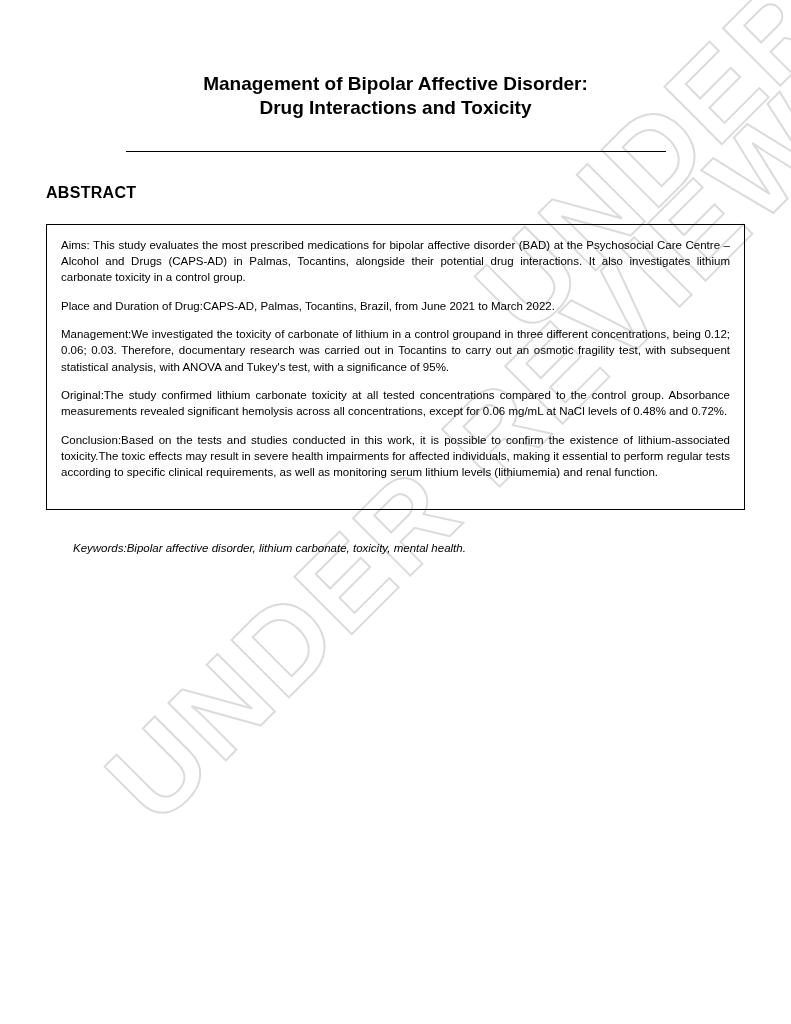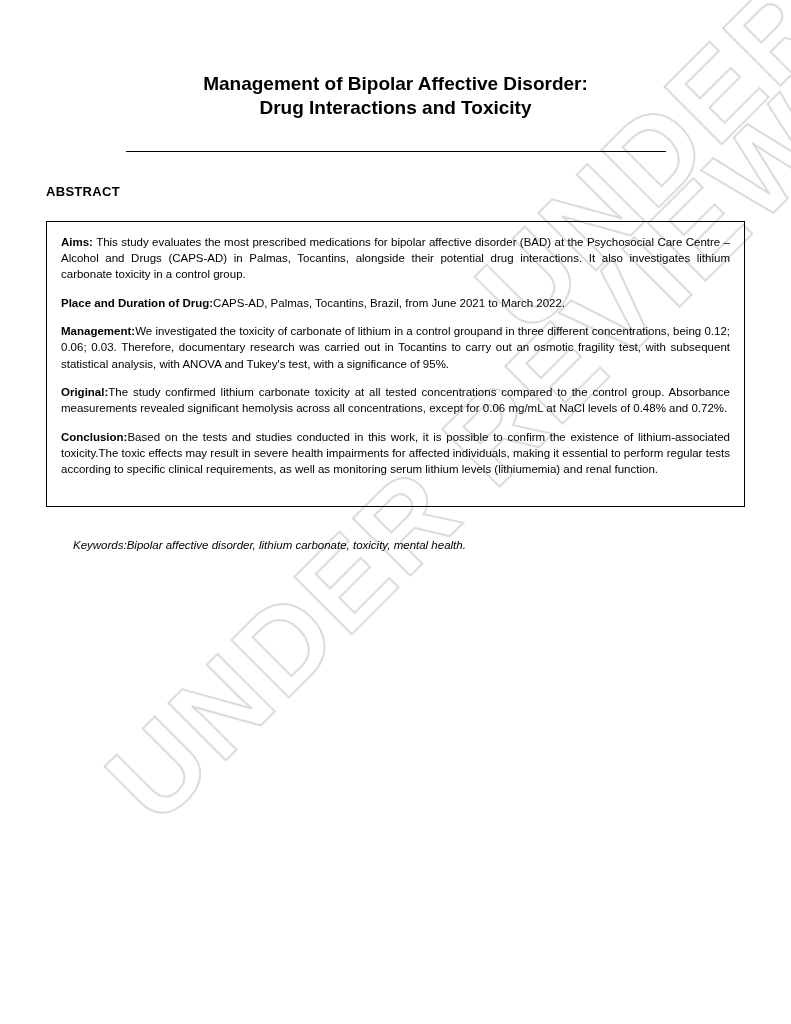--- a/index.html
+++ b/index.html
@@ -74,39 +74,39 @@
     margin-top: 72px;
     padding: 0 90px;
   }
   .rule {
     border: none;
     border-top: 1px solid #000;
     width: 540px;
     margin: 30px auto 0 auto;
   }
   .abstract-heading {
-    font-size: 13px;
+    font-size: 16px;
     font-weight: bold;
     margin: 32px 0 0 46px;
     letter-spacing: 0.3px;
   }
   .abstract-box {
     margin: 22px 46px 0 46px;
     border: 1px solid #000;
     padding: 12px 14px 14px 14px;
     box-sizing: border-box;
   }
   .para {
     font-size: 11.5px;
     line-height: 1.42;
     text-align: justify;
     margin: 0 0 12px 0;
   }
   .para:last-child { margin-bottom: 14px; }
-  .para b { font-weight: bold; }
+  .para b { font-weight: normal; }
   .keywords {
     margin: 30px 46px 0 46px;
     font-size: 11.5px;
     font-style: italic;
     line-height: 1.4;
   }
   .keywords .kw-label { font-style: italic; margin-left: 27px; }
 </style>
 </head>
 <body>

